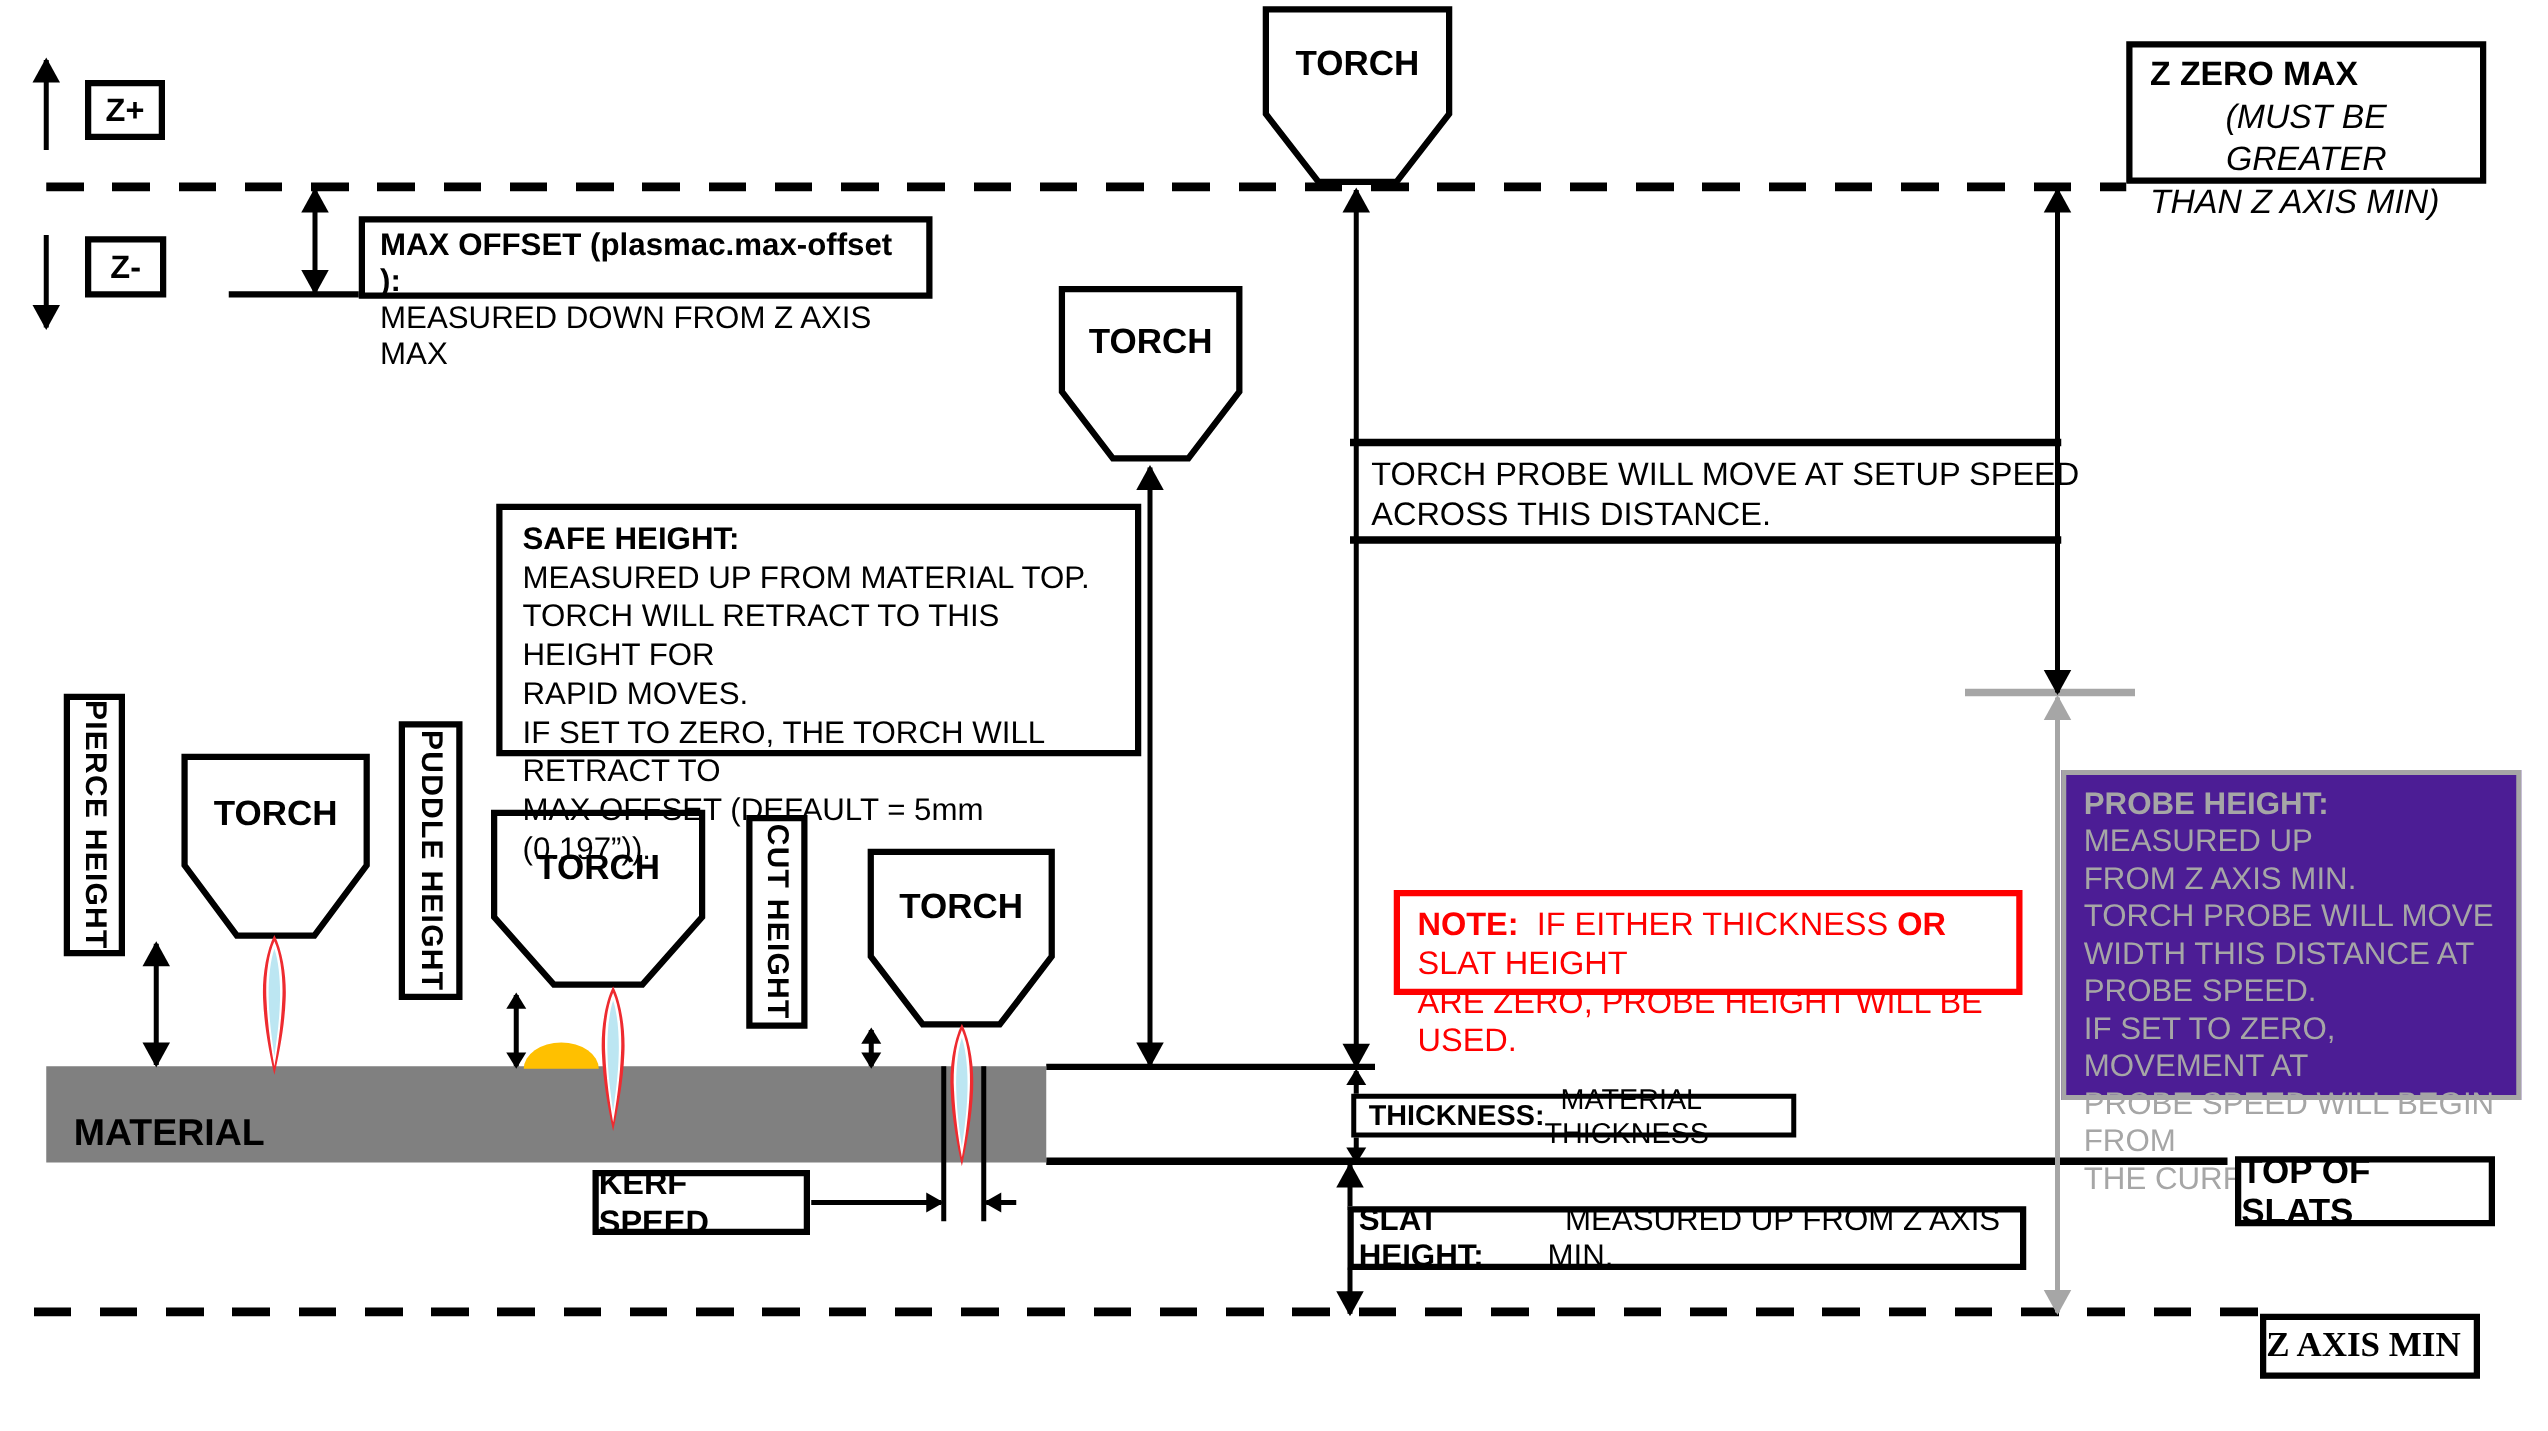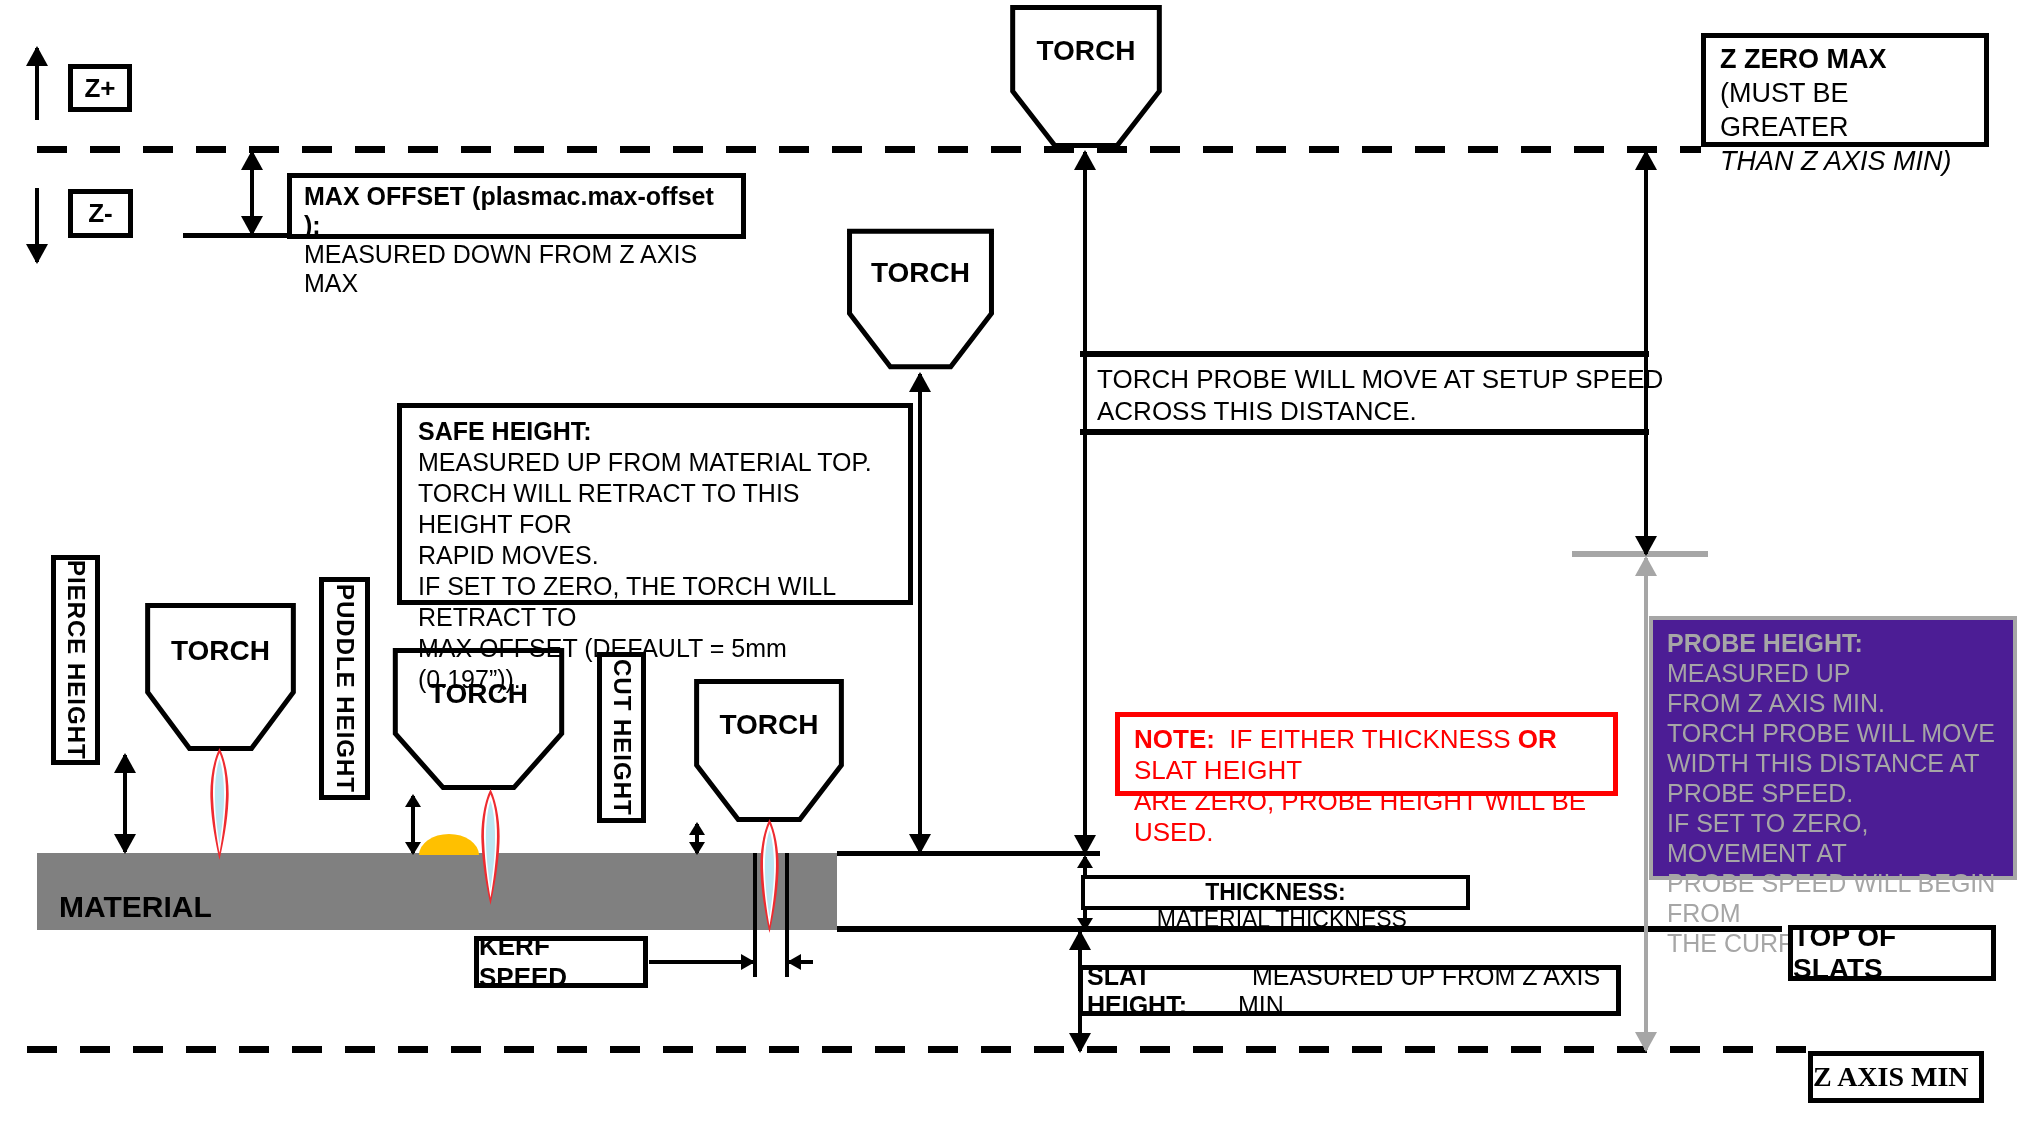--- a/index.html
+++ b/index.html
@@ -185,21 +185,21 @@
     <span>Z-</span>
   </div>
 
   <div class="abs box" style="left:287px;top:173px;width:459px;height:66px;padding:4px 12px;font-size:25px;line-height:29px;">
     <div class="lbl keep">MAX OFFSET (plasmac.max-offset ):</div>
     <div class="keep">MEASURED DOWN FROM Z AXIS MAX</div>
   </div>
 
   <div class="abs box" style="left:1701px;top:33px;width:288px;height:114px;padding:4px 14px;font-size:27px;line-height:34px;">
     <div class="lbl">Z ZERO MAX</div>
-    <div style="">(MUST BE GREATER</div>
+    <div style="font-style:italic;text-align:center;">(MUST BE GREATER</div>
     <div style="font-style:italic;">THAN Z AXIS MIN)</div>
   </div>
 
   <div class="abs box" style="left:397px;top:403px;width:516px;height:202px;padding:8px 16px;font-size:25px;line-height:31px;">
     <div class="lbl">SAFE HEIGHT:</div>
     <div class="keep">MEASURED UP FROM MATERIAL TOP.</div>
     <div class="keep">TORCH WILL RETRACT TO THIS HEIGHT FOR</div>
     <div class="keep">RAPID MOVES.</div>
     <div class="keep">IF SET TO ZERO, THE TORCH WILL RETRACT TO</div>
     <div class="keep">MAX OFFSET (DEFAULT = 5mm (0.197”)).</div>
@@ -219,21 +219,21 @@
     <div><span class="lbl">PROBE HEIGHT:</span><span class="keep"> MEASURED UP</span></div>
     <div class="keep">FROM Z AXIS MIN.</div>
     <div class="keep">TORCH PROBE WILL MOVE</div>
     <div class="keep">WIDTH THIS DISTANCE AT</div>
     <div class="keep">PROBE SPEED.</div>
     <div class="keep">IF SET TO ZERO,  MOVEMENT AT</div>
     <div class="keep">PROBE SPEED WILL BEGIN FROM</div>
     <div class="keep">THE CURRENT POSITION.</div>
   </div>
 
-  <div class="abs box" style="left:1081px;top:875px;width:389px;height:35px;border-width:4px;display:flex;align-items:center;padding:0 10px;font-size:23px;flex-direction:column;">
+  <div class="abs box" style="left:1081px;top:875px;width:356px;height:35px;border-width:4px;display:flex;align-items:center;padding:0 10px;font-size:23px;">
     <span class="lbl keep">THICKNESS:</span>
       <span class="keep">  MATERIAL THICKNESS</span>
   </div>
 
   <div class="abs box" style="left:1078px;top:965px;width:543px;height:51px;display:flex;align-items:center;padding:0 4px;font-size:25px;">
     <span class="lbl keep">SLAT HEIGHT:</span>
       <span class="keep">  MEASURED UP FROM Z AXIS MIN.</span>
   </div>
 
   <div class="abs box lbl" style="left:474px;top:936px;width:174px;height:52px;display:flex;align-items:center;justify-content:center;font-size:26px;">

